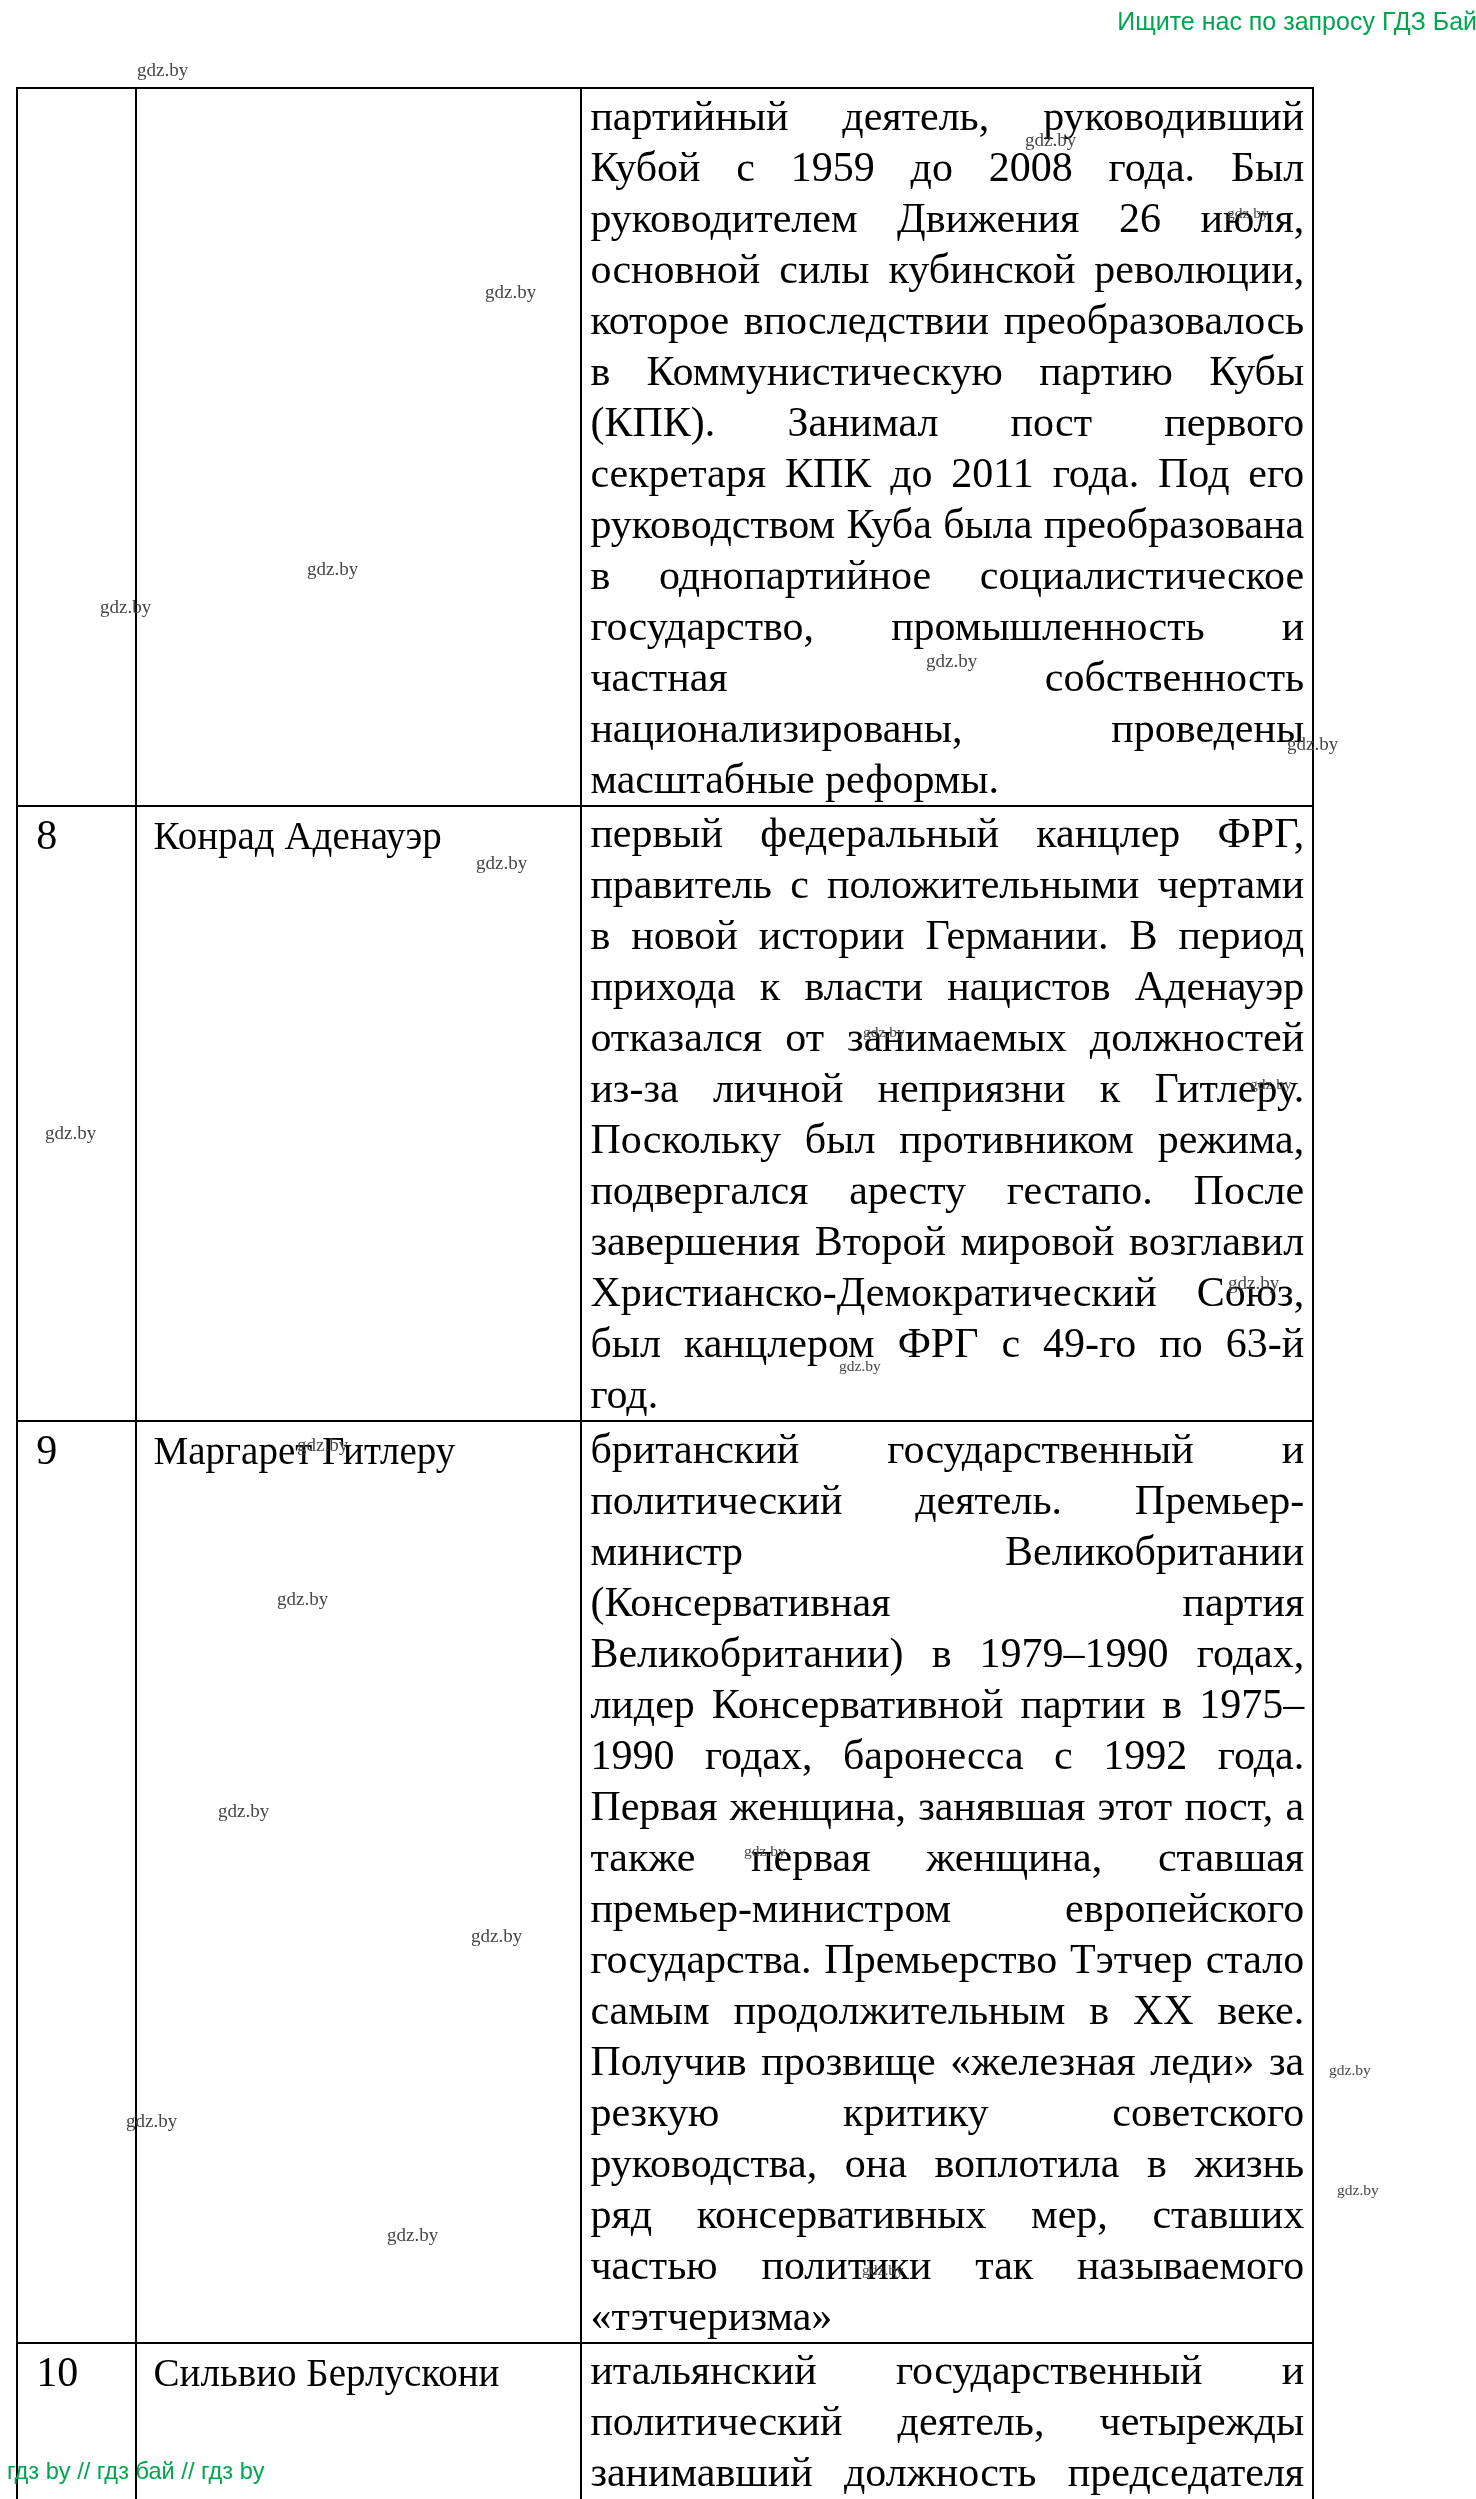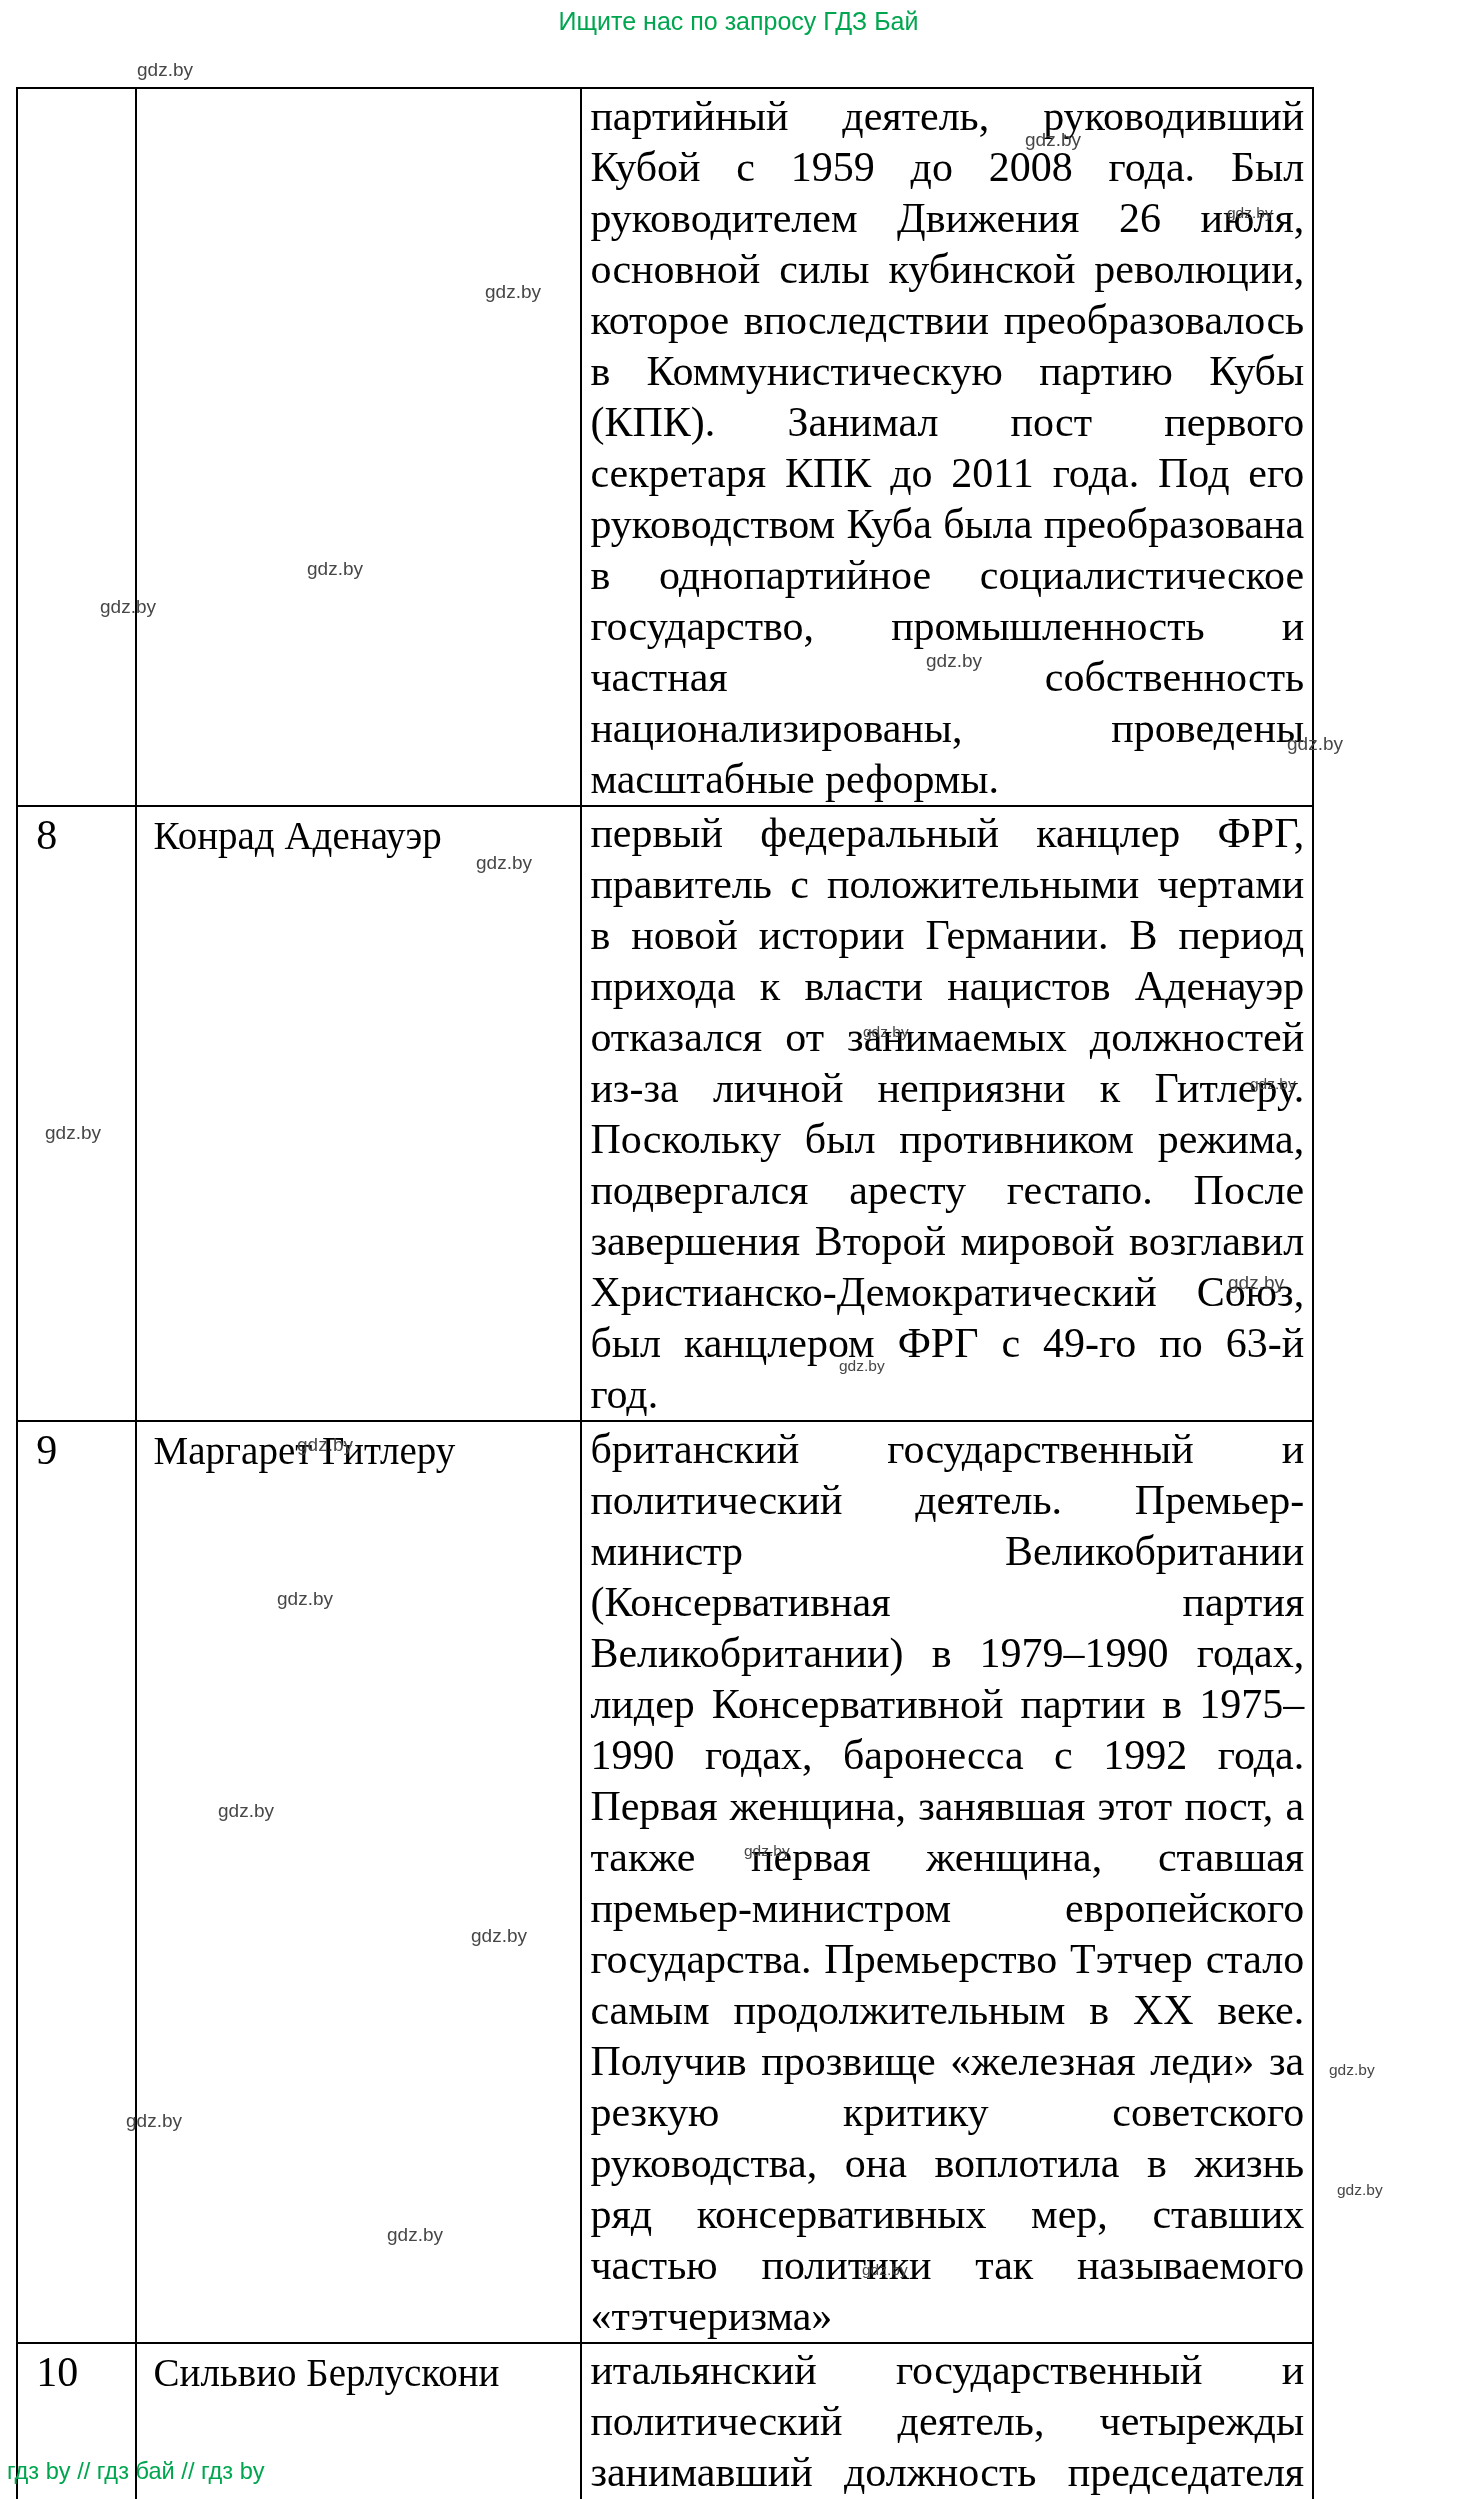--- a/index.html
+++ b/index.html
@@ -5,21 +5,21 @@
   * { margin: 0; padding: 0; box-sizing: border-box; }
   html, body { background: #ffffff; }
   body {
     width: 1477px; height: 2500px;
     position: relative; overflow: hidden;
     font-family: "Liberation Serif", serif;
     color: #000;
   }
   .page-header {
     position: absolute; top: 6.5px; left: 0; width: 100%;
-    text-align: center;
+    text-align: right;
     font-family: "Liberation Sans", sans-serif;
     font-size: 25px; color: var(--accent, #00a64f);
   }
   .page-footer {
     position: absolute; top: 2458px; left: 0; width: 100%;
     text-align: left;
     font-family: "Liberation Sans", sans-serif;
     font-size: 23.6px; color: var(--accent, #00a64f); padding-left: 7px;
   }
   table.answers {
@@ -39,21 +39,21 @@
     text-align: justify;
     padding: 1.6px 8.1px 0 8.1px;
   }
   .name-inner { max-width: 375px; }
   tr.r0 td { height: 666px; }
   tr.r1 td { height: 601px; }
   tr.r2 td { height: 872px; }
   tr.r3 td { height: 213px; }
   .wm {
     position: absolute;
-    font-family: Liberation Sans, sans-serif;
+    font-family: Liberation Serif, serif;
     font-size: 19px;
     color: var(--wm-color, #474747);
     white-space: nowrap;
     text-align: right;
   }
   .wm-sm { font-size: 15.5px; }
 </style>
 </head>
 <body>
 

